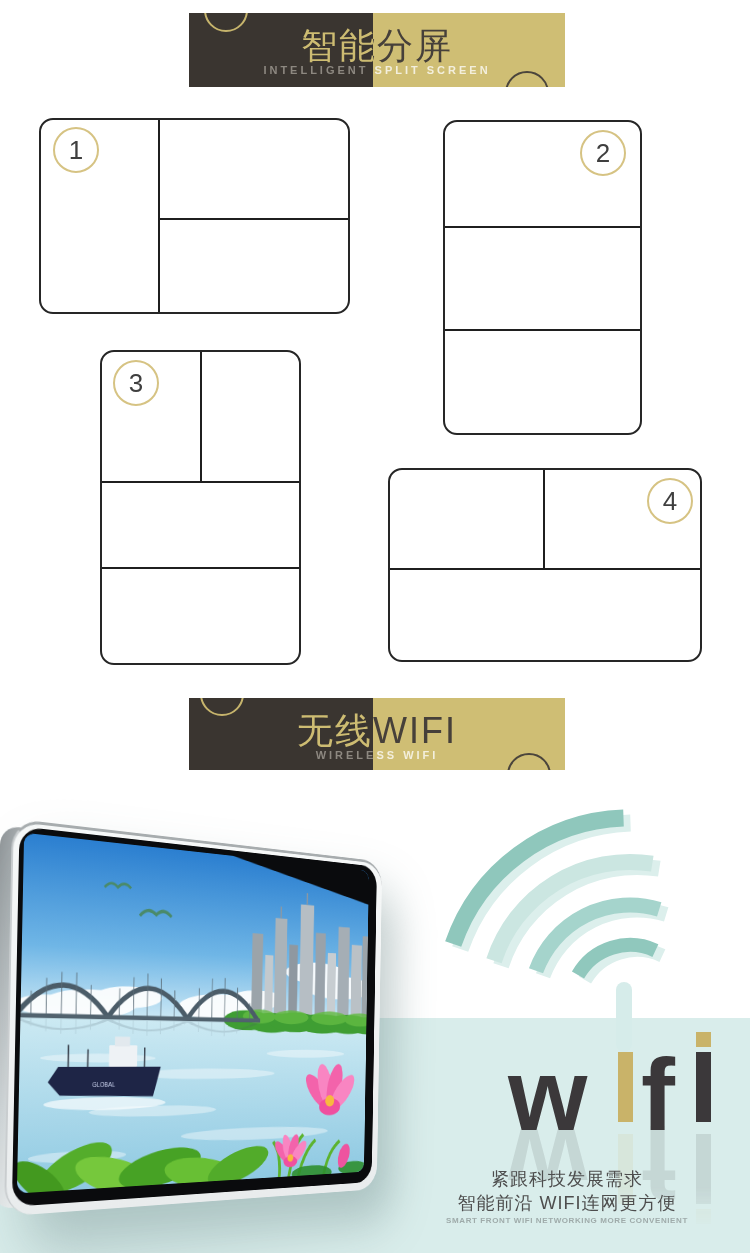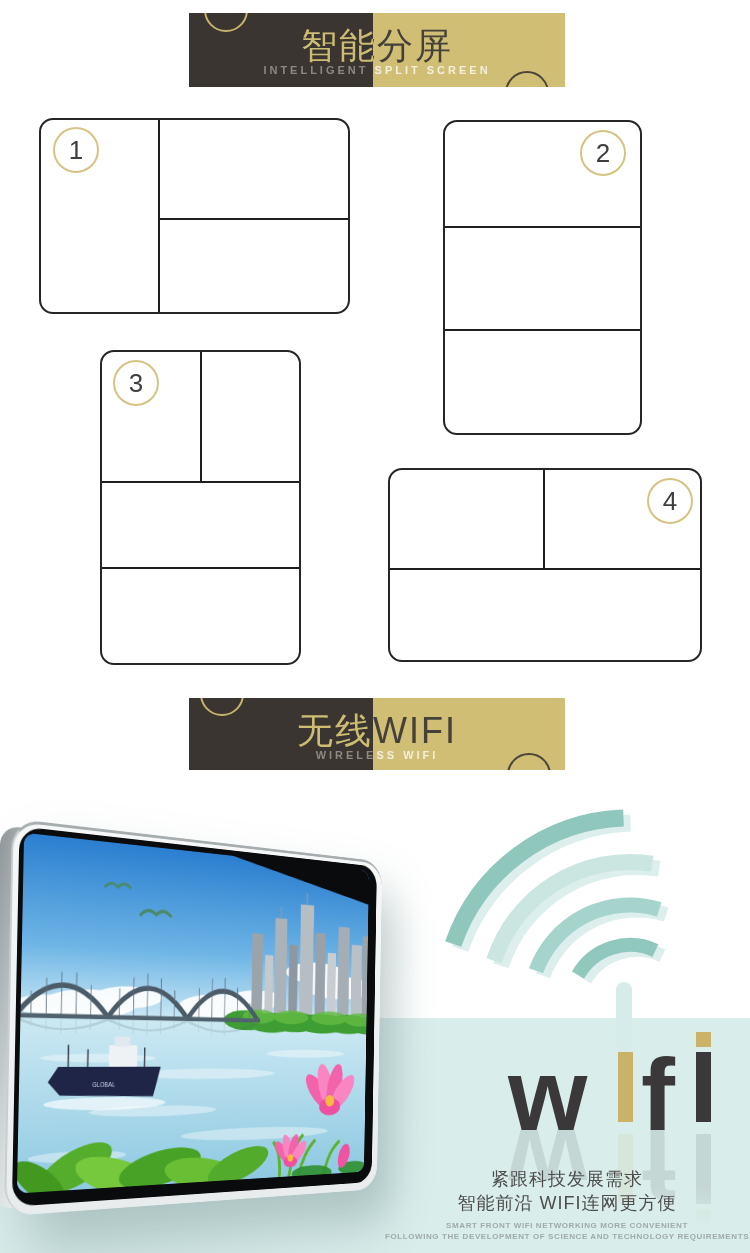--- a/index.html
+++ b/index.html
@@ -79,21 +79,21 @@
   .wl-i2 { left:196px; background:#3b383a; }
   .wl-dot2 { position:absolute; left:196px; top:12px; width:15px; height:15px; background:#c9b369; }
   .wifi-reflection { top:1126px; transform:scaleY(-1); opacity:.12;
                      -webkit-mask-image:linear-gradient(0deg,#000 55%,transparent 95%);
                      mask-image:linear-gradient(0deg,#000 55%,transparent 95%); }
 
   
   .taglines { position:absolute; left:383px; top:1167px; width:368px; text-align:center; }
   .tag-cn { font-size:18px; color:#4d4d4d; letter-spacing:1px; line-height:24px; }
   .tag-en { font-size:8px; color:#9fabaa; font-weight:bold; letter-spacing:.6px; line-height:11px; }
-  .tag-en-first { margin-top:5px; }
+  .tag-en-first { }
 </style>
 </head>
 <body>
 
 <section class="banner banner-1">
   <div class="decor-circle decor-gold b1-ca"></div>
   <div class="decor-circle decor-dark b1-cb"></div>
   <div class="clip clip-left">
     <div class="b-inner">
       <div class="b-title t-gold">智能分屏</div>
@@ -308,14 +308,13 @@
   <div class="wl-bar wl-i1"></div>
   <span class="wifi-letter wl-f">f</span>
   <div class="wl-bar wl-i2"></div>
   <div class="wl-dot2"></div>
 </div>
 
 <div class="taglines">
   <div class="tag-cn">紧跟科技发展需求</div>
   <div class="tag-cn">智能前沿 WIFI连网更方便</div>
   <div class="tag-en tag-en-first">SMART FRONT WIFI NETWORKING MORE CONVENIENT</div>
-  <div class="tag-en">FOLLOWING THE DEVELOPMENT OF SCIENCE AND TECHNOLOGY REQUIREMENTS</div>
 </div>
 
 </body></html>

